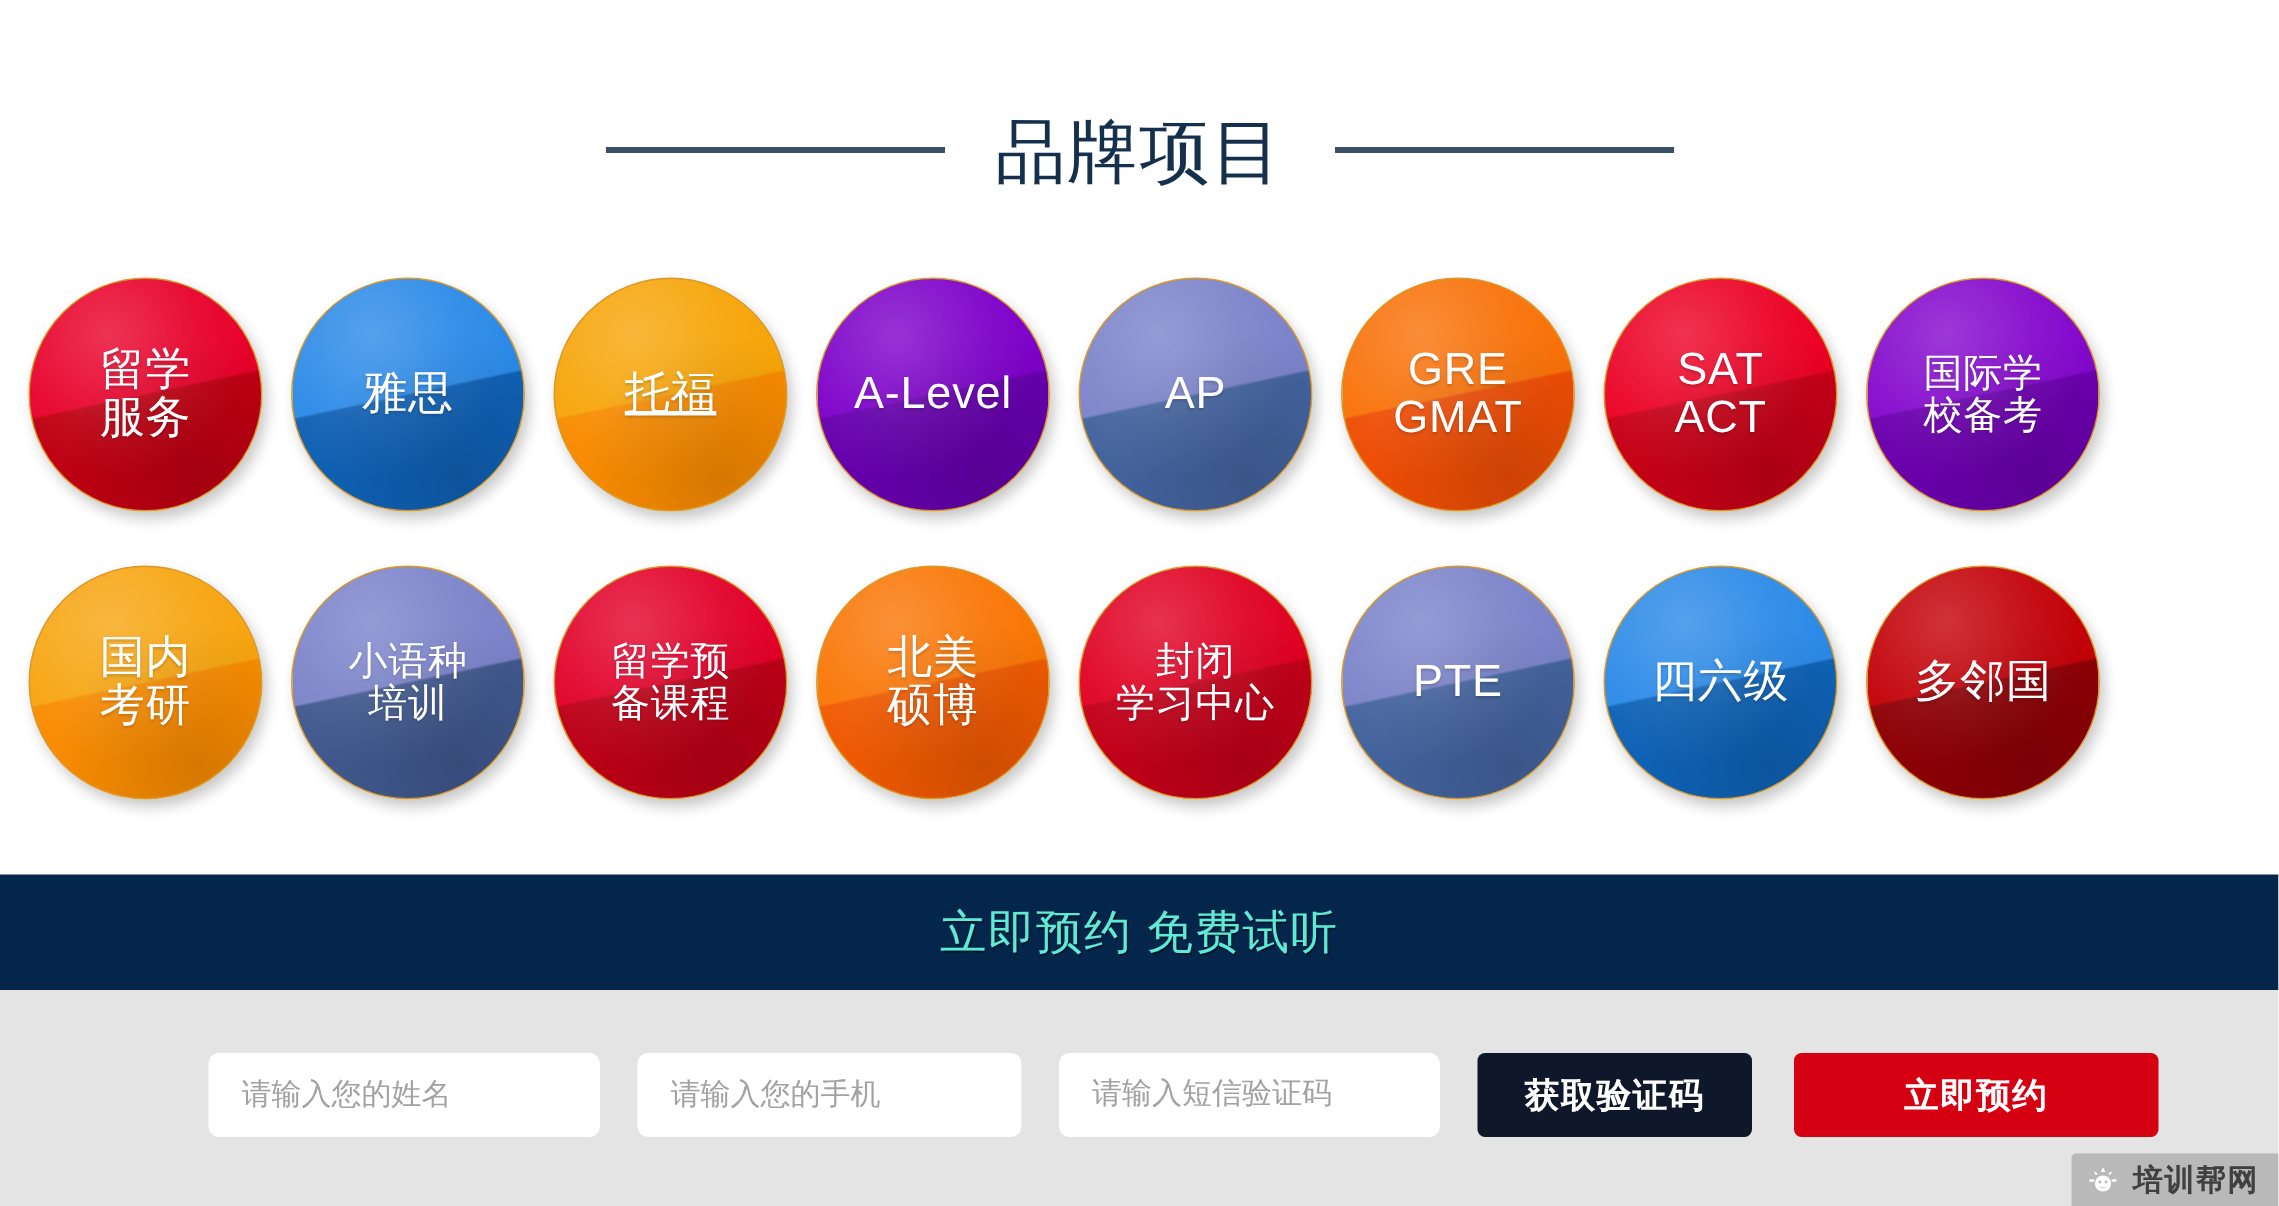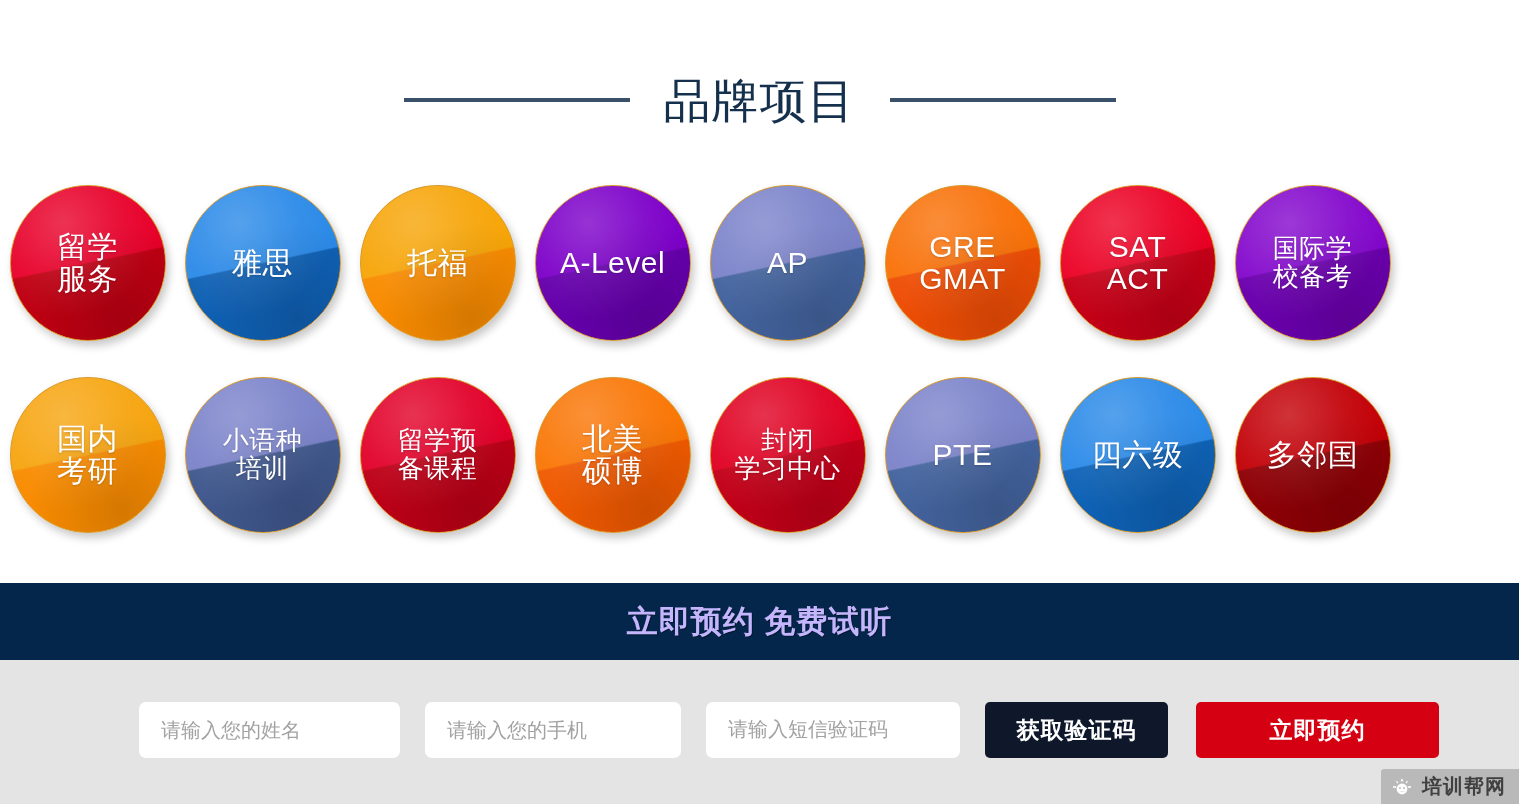--- a/index.html
+++ b/index.html
@@ -59,21 +59,21 @@
     align-items: center;
     justify-content: flex-start;
   }
   .circle-row.row-2 { margin-top: 22px; }
 
   .circle-cell {
     width: 175px;
     height: 170px;
     display: flex;
     align-items: center;
-    justify-content: center;
+    justify-content: flex-end;
     flex: 0 0 175px;
   }
   .circle-row.row-1 { padding-left: 0px; }
   .circle-row.row-2 { padding-left: 0px; }
 
   .circle {
     position: relative;
     width: 156px;
     height: 156px;
     border-radius: 50%;
@@ -115,23 +115,23 @@
     left: 0;
     top: 583px;
     width: 1519px;
     height: 77px;
     background: #04264a;
     display: flex;
     align-items: center;
     justify-content: center;
   }
   #cta-banner-text {
-    color: #c4b5fd;
+    color: #5eead4;
     font-size: 31px;
-    font-weight: bold;
+    font-weight: normal;
     letter-spacing: 1px;
     text-shadow: 1px 1px 0 rgba(0,0,0,0.35);
   }
 
   
   #form-strip {
     position: absolute;
     left: 0;
     top: 660px;
     width: 1519px;
@@ -225,21 +225,21 @@
 服务</div>
           </div>
         </div>
         <div class="circle-cell">
           <div class="circle" style="background: linear-gradient(168deg, rgb(43, 138, 232) 0%, rgb(43, 138, 232) 49.5%, rgb(16, 97, 181) 50.5%, rgb(16, 97, 181) 100%);">
             <div class="sheen"></div>
             <div class="label">雅思</div>
           </div>
         </div>
         <div class="circle-cell">
-          <div class="circle" style="background: linear-gradient(168deg, rgb(247, 165, 8) 0%, rgb(247, 165, 8) 49.5%, rgb(249, 140, 2) 50.5%, rgb(249, 140, 2) 100%);">
+          <div class="circle" style="background: linear-gradient(168deg, rgb(247, 165, 8) 0%, rgb(247, 165, 8) 49.5%, rgb(249, 140, 2) 50.5%, rgb(249, 140, 2) 100%); text-decoration: underline;">
             <div class="sheen"></div>
             <div class="label">托福</div>
           </div>
         </div>
         <div class="circle-cell">
           <div class="circle" style="background: linear-gradient(168deg, rgb(125, 0, 201) 0%, rgb(125, 0, 201) 49.5%, rgb(102, 0, 173) 50.5%, rgb(102, 0, 173) 100%);">
             <div class="sheen"></div>
             <div class="label">A-Level</div>
           </div>
         </div>

